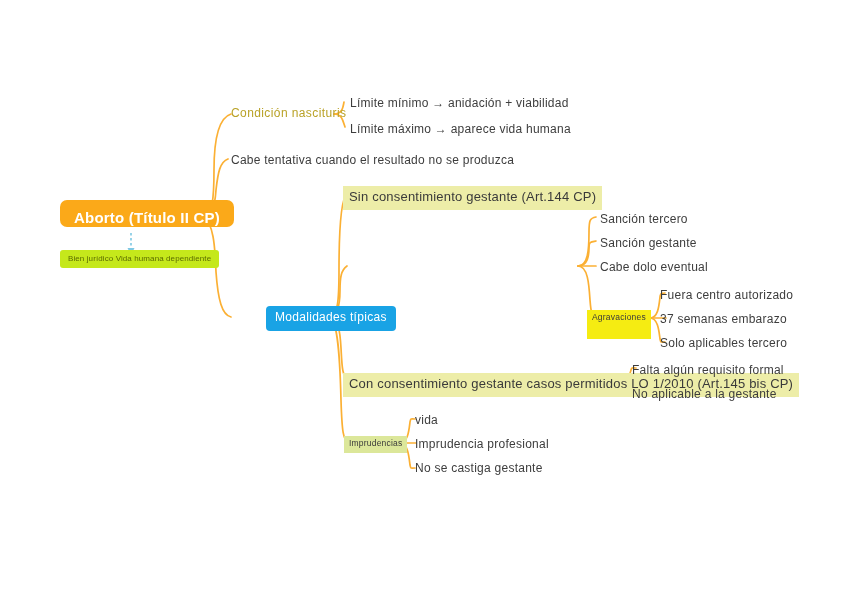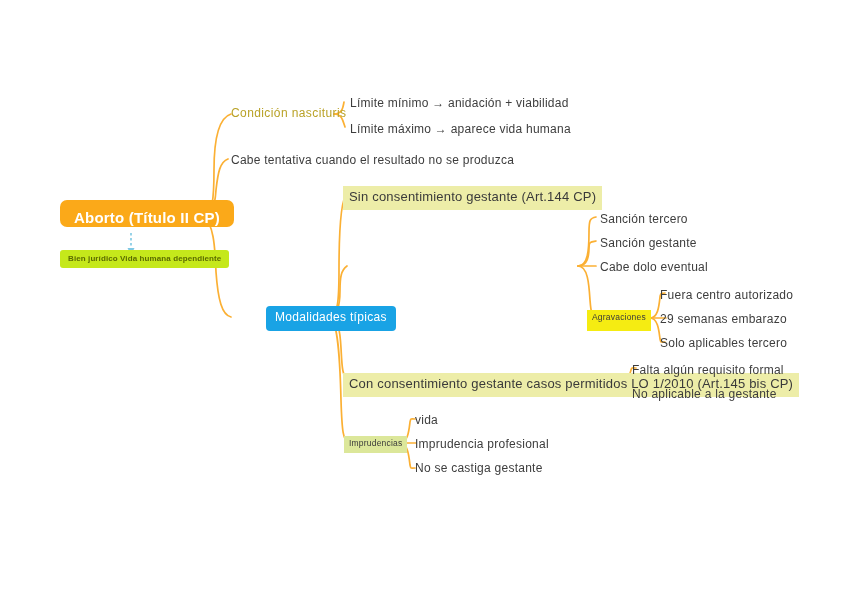--- a/index.html
+++ b/index.html
@@ -41,21 +41,21 @@
     padding: 9px 14px 1px 14px;
     border-radius: 7px;
     letter-spacing: 0.2px;
   }
 
   
   .callout {
     background: #C5E81B;
     color: #5b6b00;
     font-size: 8px;
-    font-weight: bold;
+    font-weight: normal;
     padding: 4px 8px 5px 8px;
     border-radius: 3px;
     letter-spacing: 0.1px;
   }
 
   
   .lvl1-olive {
     color: #B9A227;
     font-size: 12px;
     letter-spacing: 0.4px;
@@ -78,21 +78,21 @@
     font-size: 13px;
     padding: 4px 6px 5px 6px;
     letter-spacing: 0.2px;
   }
 
   
   .hl-bright {
     background: #F5EC12;
     color: #3a3a3a;
     font-size: 8.5px;
-    padding: 3px 5px 8px 5px;
+    padding: 3px 5px 16px 5px;
     letter-spacing: 0.2px;
   }
 
   
   .hl-olive {
     background: #DCE79A;
     color: #3a3a3a;
     font-size: 8.5px;
     padding: 3px 5px 4px 5px;
     letter-spacing: 0.2px;
@@ -172,21 +172,21 @@
   <div class="node leaf" style="left:600px; top:213px;">Sanción tercero</div>
 
   <div class="node leaf" style="left:600px; top:237px;">Sanción gestante</div>
 
   <div class="node leaf" style="left:600px; top:261px;">Cabe dolo eventual</div>
 
   <div class="node hl-bright" style="left:587px; top:310px;">Agravaciones</div>
 
   <div class="node leaf" style="left:660px; top:289px;">Fuera centro autorizado</div>
 
-  <div class="node leaf" style="left:660px; top:313px;">29 semanas embarazo</div>
+  <div class="node leaf" style="left:660px; top:313px;">37 semanas embarazo</div>
 
   <div class="node leaf" style="left:660px; top:337px;">Solo aplicables tercero</div>
 
   <div class="node hl-pale" style="left:343px; top:373px;">Con consentimiento gestante casos permitidos LO 1/2010 (Art.145 bis CP)</div>
 
   <div class="node leaf" style="left:632px; top:364px;">Falta algún requisito formal</div>
 
   <div class="node leaf" style="left:632px; top:388px;">No aplicable a la gestante</div>
 
   <div class="node hl-olive" style="left:344px; top:436px;">Imprudencias</div>

